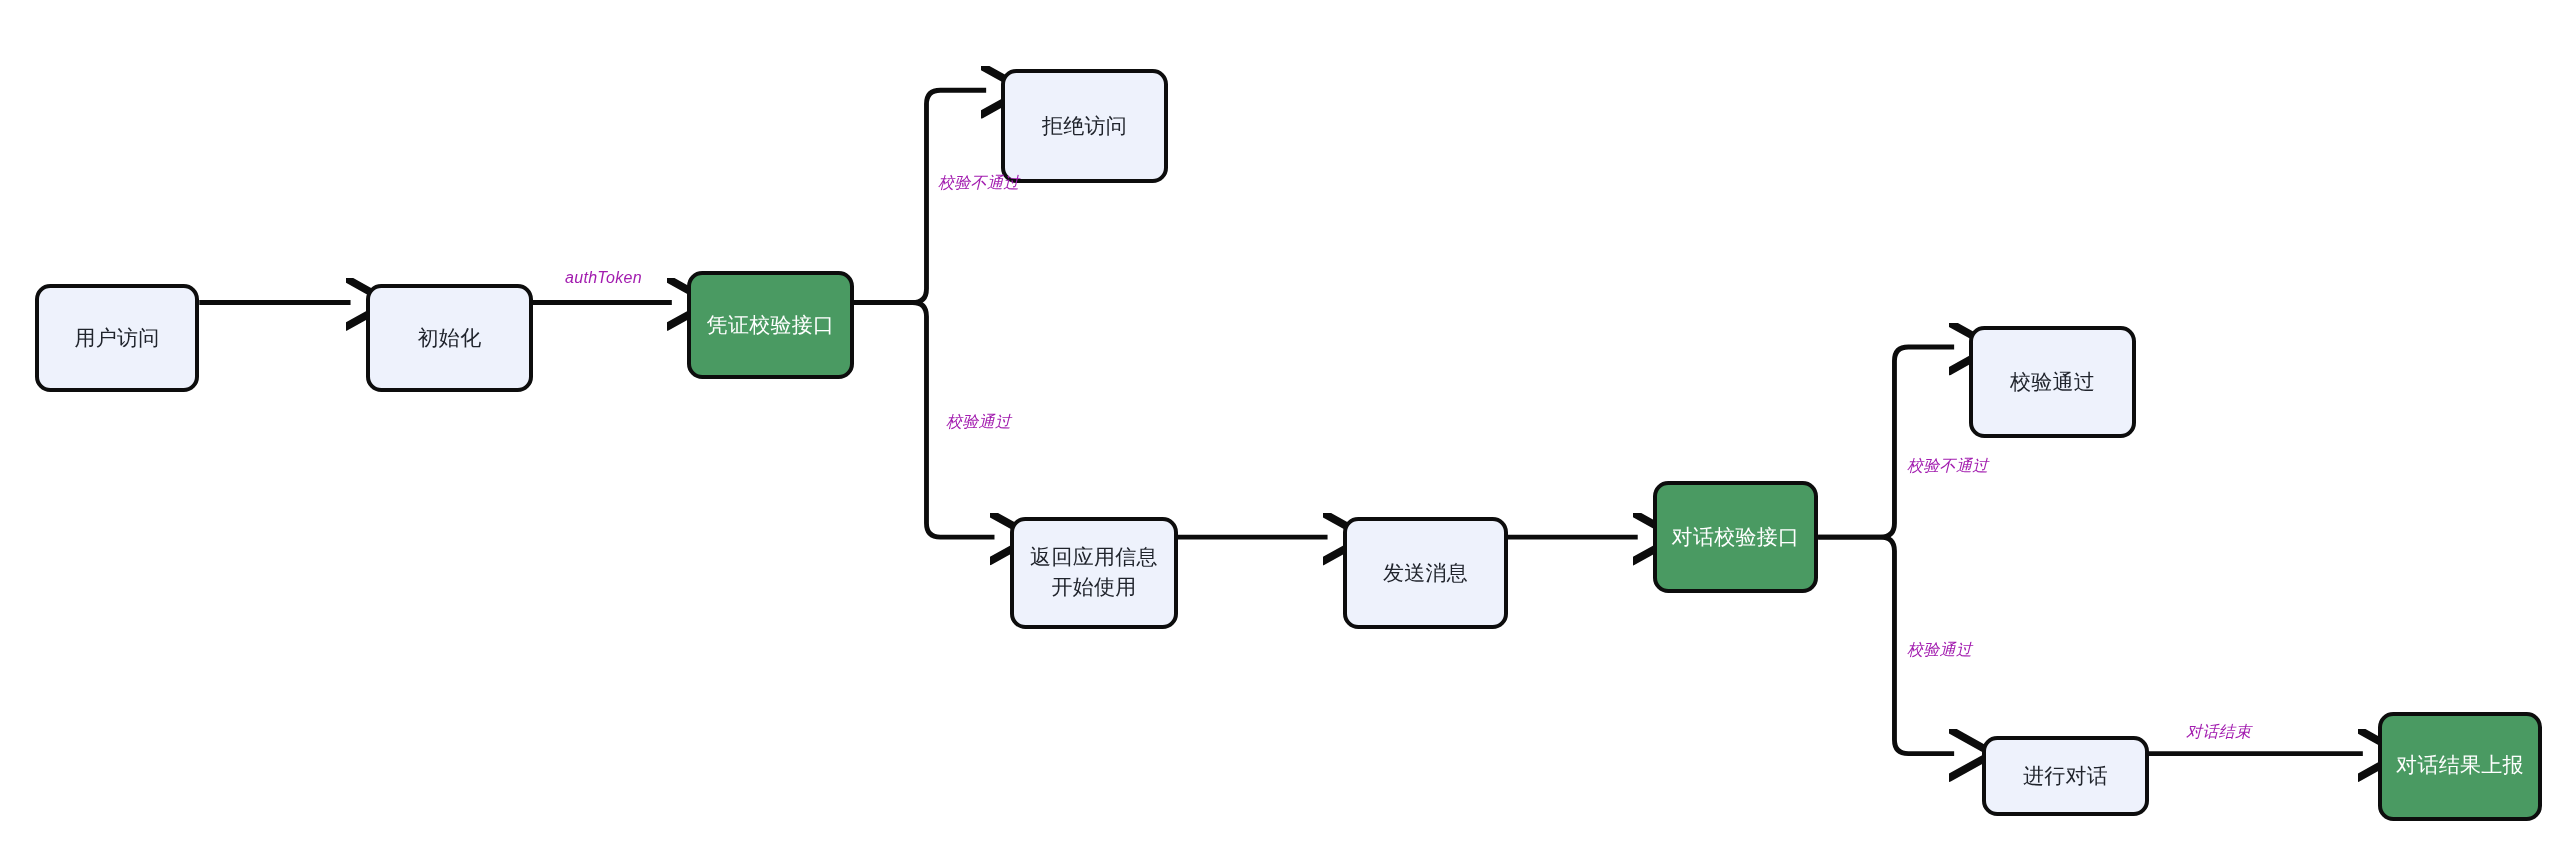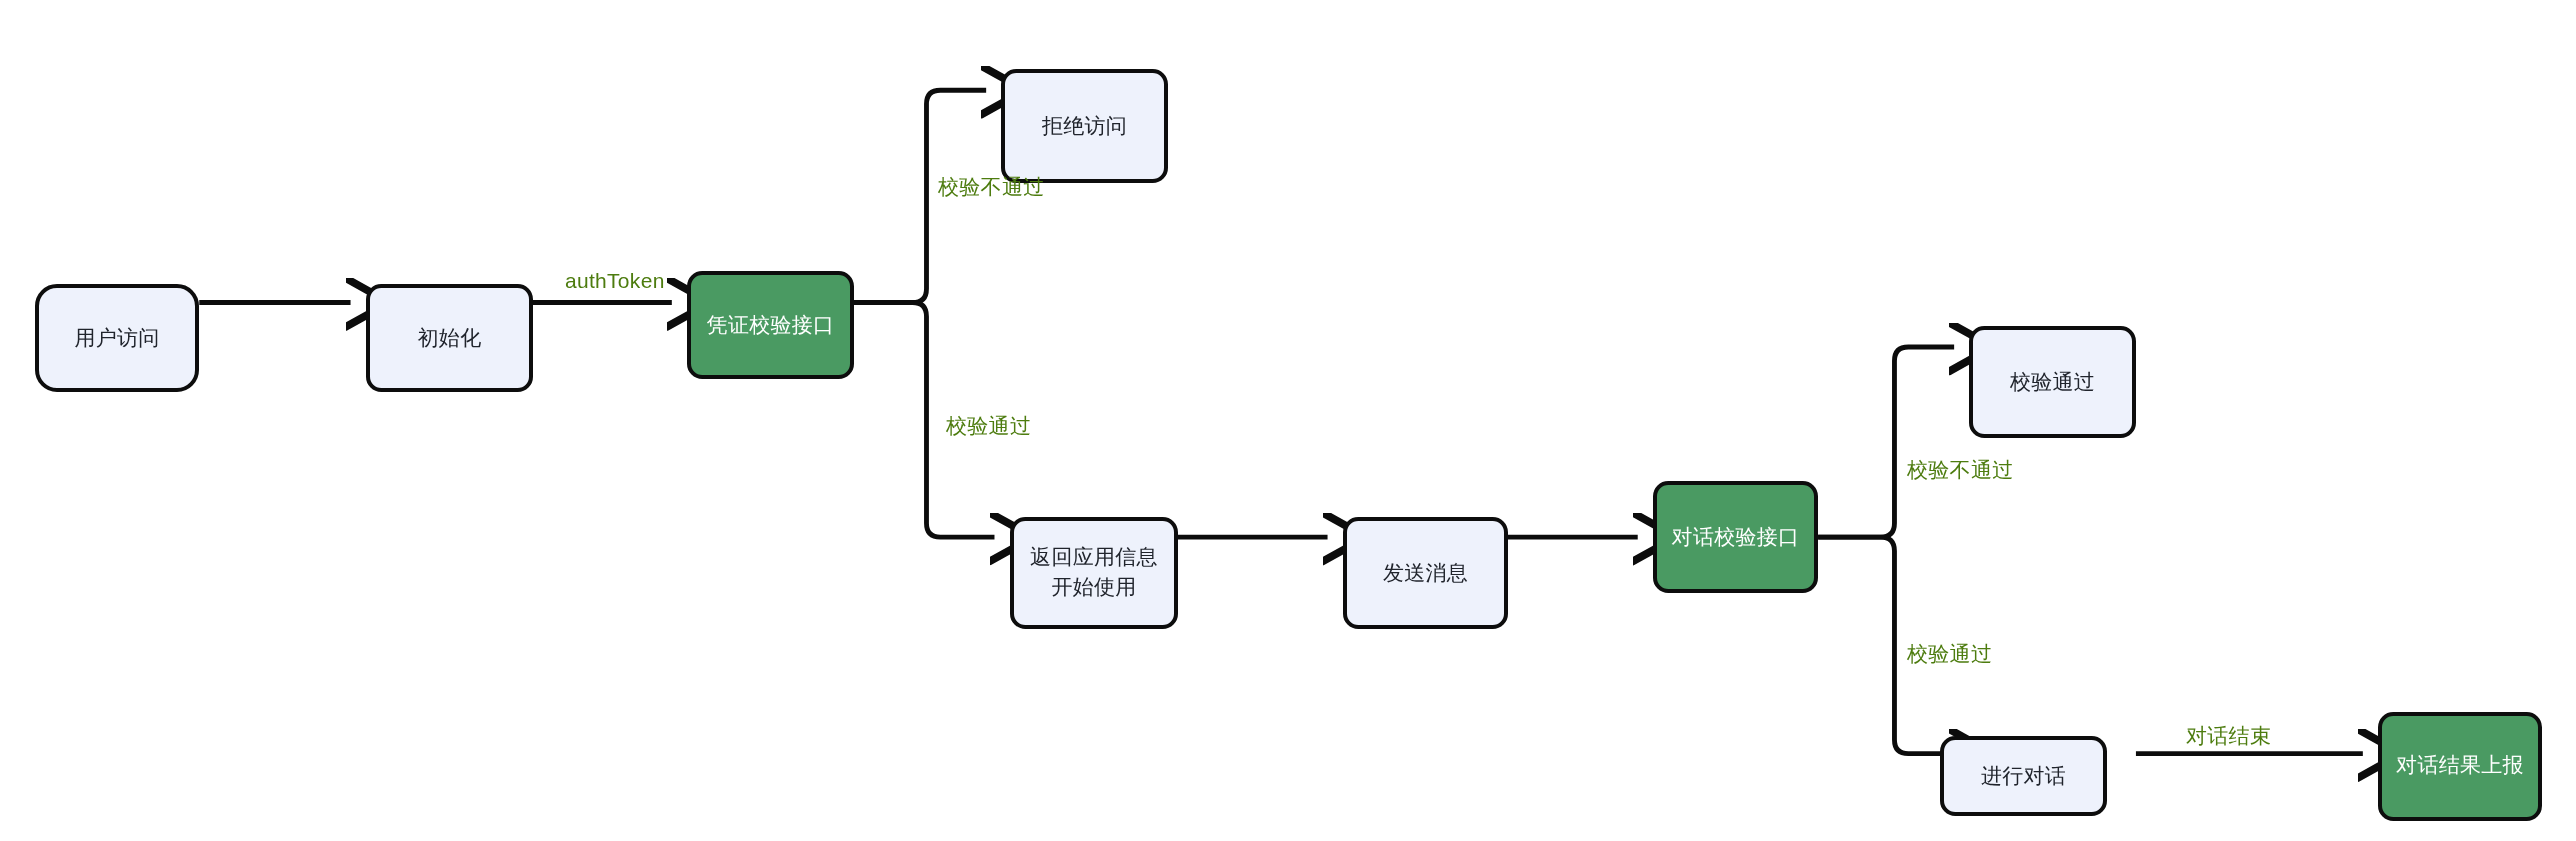--- a/index.html
+++ b/index.html
@@ -53,24 +53,25 @@
   .node-box.api {
     background: #4a9a62;
     color: #ffffff;
   }
   .node-label-text {
     white-space: pre-line;
     font-size: 21px;
   }
   .edge-label {
     position: absolute;
-    color: #4d7c0f;
-    font-size: 21px;
+    color: #a21caf;
+    font-size: 16px;
     white-space: nowrap;
     letter-spacing: 0.3px;
+    font-style: italic;
   }
 </style>
 </head>
 <body>
 
 <div id="flow-root">
 
   <svg class="flow-canvas" viewBox="0 0 3712 1212" xmlns="http://www.w3.org/2000/svg">
     <defs>
       <marker id="arrowhead" markerWidth="12" markerHeight="12" refX="1" refY="5" orient="auto" markerUnits="strokeWidth">
@@ -84,21 +85,21 @@
         <path class="edge-path" d="M 1230 436 L 1315 436 Q 1335 436 1335 456 L 1335 754 Q 1335 774 1355 774 L 1433 774" marker-end="url(#arrowhead)"></path>
         <path class="edge-path" d="M 1697 774 L 1913 774" marker-end="url(#arrowhead)"></path>
         <path class="edge-path" d="M 2173 774 L 2360 774" marker-end="url(#arrowhead)"></path>
         <path class="edge-path" d="M 2620 774 L 2710 774 Q 2730 774 2730 754 L 2730 520 Q 2730 500 2750 500 L 2816 500" marker-end="url(#arrowhead)"></path>
         <path class="edge-path" d="M 2620 774 L 2710 774 Q 2730 774 2730 794 L 2730 1066 Q 2730 1086 2750 1086 L 2816 1086" marker-end="url(#arrowhead)"></path>
         <path class="edge-path" d="M 3078 1086 L 3405 1086" marker-end="url(#arrowhead)"></path>
       </g>
   </svg>
 
   <div id="nodes-layer">
-      <div class="node-box process" style="left: 35px; top: 248px; width: 164px; height: 108px; border-radius: 22px;">
+      <div class="node-box process" style="left: 35px; top: 248px; width: 164px; height: 108px;">
         <span class="node-label-text">用户访问</span>
       </div>
       <div class="node-box process" style="left: 366px; top: 248px; width: 167px; height: 108px; text-align: center;">
         <span class="node-label-text">初始化</span>
       </div>
       <div class="node-box api" style="left: 687px; top: 248px; width: 167px; height: 108px; margin-top: 23px;">
         <span class="node-label-text">凭证校验接口</span>
       </div>
       <div class="node-box process" style="left: 1001px; top: 33px; width: 167px; height: 114px;">
         <span class="node-label-text">拒绝访问</span>
@@ -109,21 +110,21 @@
       </div>
       <div class="node-box process" style="left: 1343px; top: 481px; width: 165px; height: 112px;">
         <span class="node-label-text">发送消息</span>
       </div>
       <div class="node-box api" style="left: 1653px; top: 481px; width: 165px; height: 112px;">
         <span class="node-label-text">对话校验接口</span>
       </div>
       <div class="node-box process" style="left: 1969px; top: 290px; width: 167px; height: 112px;">
         <span class="node-label-text">校验通过</span>
       </div>
-      <div class="node-box process" style="left: 1940px; top: 700px; width: 167px; height: 80px;">
+      <div class="node-box process" style="left: 1982px; top: 700px; width: 167px; height: 80px;">
         <span class="node-label-text">进行对话</span>
       </div>
       <div class="node-box api" style="left: 2378px; top: 712px; width: 164px; height: 109px; font-family: Liberation Mono, monospace;">
         <span class="node-label-text">对话结果上报</span>
       </div>
     </div>
   <div id="labels-layer">
       <div class="edge-label" style="left: 565px; top: 269px;">authToken</div>
       <div class="edge-label" style="left: 938px; top: 173px;">校验不通过</div>
       <div class="edge-label" style="left: 946px; top: 412px;">校验通过</div>

